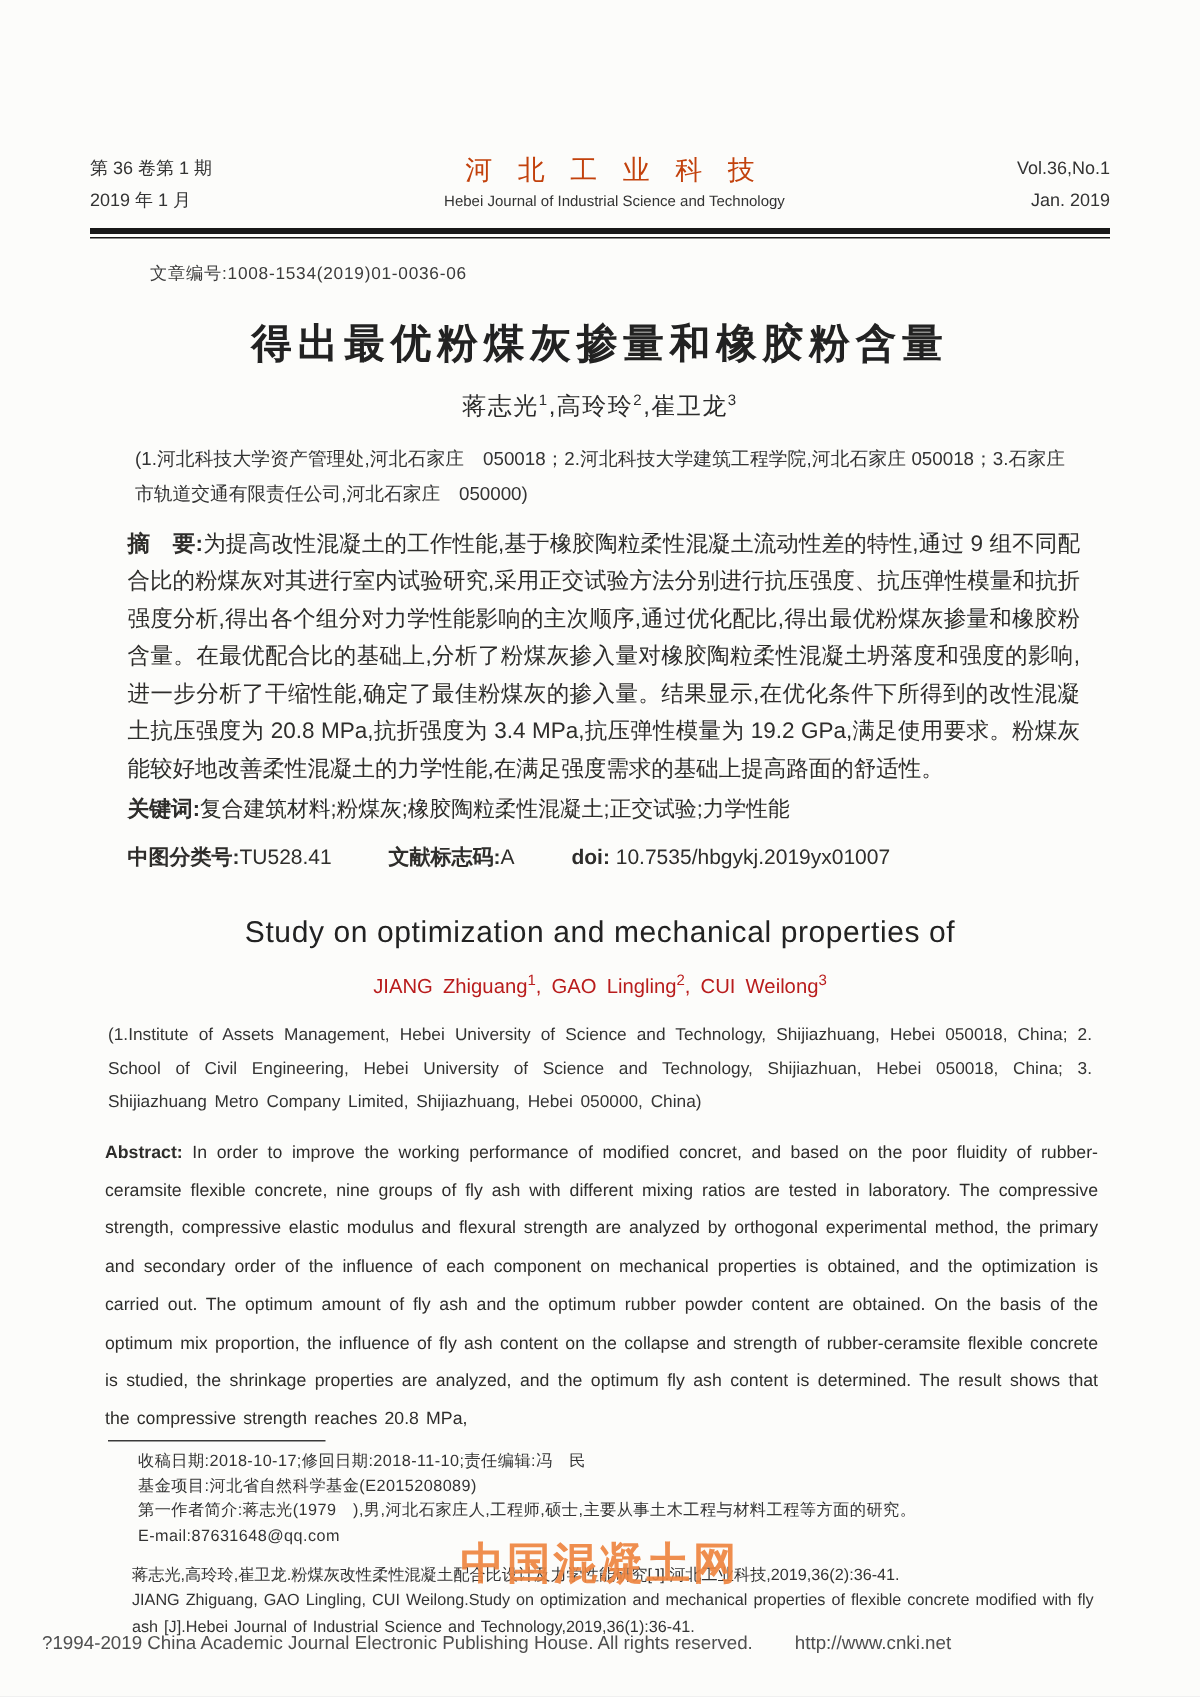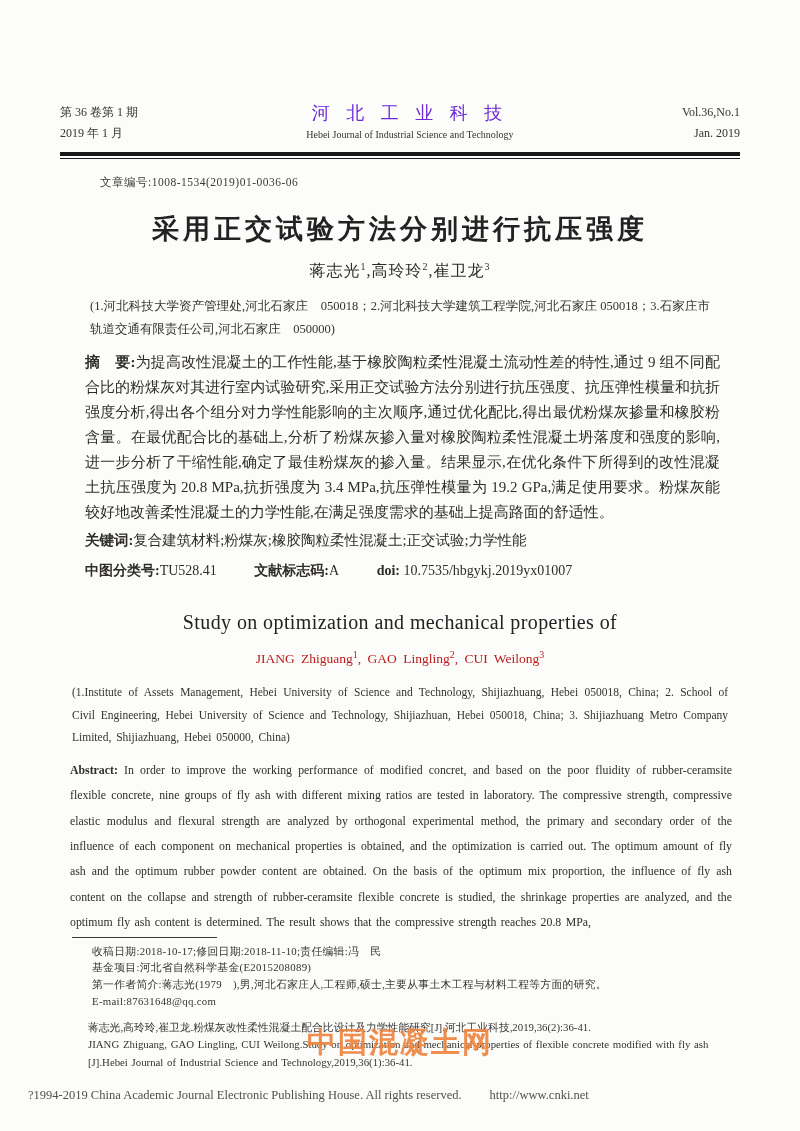--- a/index.html
+++ b/index.html
@@ -2,31 +2,31 @@
 <html><head>
 <meta charset="utf-8">
 <style>
   html,body{margin:0;padding:0;background:#e8e8e8;}
   .page{
     position:relative;
     width:800px;height:1131px;
     margin:0 auto;
     background:#fcfcfa;
     color:#2e2d2b;
-    font-family:Liberation Serif, serif;
+    font-family:Liberation Sans, sans-serif;
     box-sizing:border-box;
     padding:102px 60px 0 60px;
     overflow:hidden;
   }
   
   .journal-header{display:flex;justify-content:space-between;align-items:flex-start;}
   .jh-left,.jh-right{font-size:12px;line-height:21px;white-space:nowrap;color:#333;}
   .jh-right{text-align:right;}
   .jh-center{text-align:center;flex:1;}
-  .jh-title{font-size:18px;letter-spacing:6px;color:#6d28d9;line-height:22px;}
+  .jh-title{font-size:18px;letter-spacing:6px;color:#c2410c;line-height:22px;}
   .jh-sub{font-size:10px;line-height:21px;color:#333;}
   .double-rule{margin-top:7px;}
   .rule-thick{height:3.5px;background:#181818;}
   .rule-thin{height:1px;background:#181818;margin-top:2px;}
   
   .article-number{margin:16px 0 0 40px;font-size:11.5px;color:#3a3a3a;letter-spacing:0.5px;}
   .title-cn{margin:16px 0 0 0;font-size:27px;font-weight:bold;text-align:center;line-height:46px;letter-spacing:4px;color:#222;}
   .authors-cn{margin-top:9px;text-align:center;font-size:16px;letter-spacing:1px;color:#2b2b2b;}
   .authors-cn sup,.authors-en sup{font-size:10px;}
   .affiliations-cn{margin:13px 30px 0 30px;font-size:12.5px;line-height:23px;text-align:justify;color:#333;}
@@ -78,21 +78,21 @@
   </header>
 
   <div class="double-rule">
     <div class="rule-thick"></div>
     <div class="rule-thin"></div>
   </div>
 
   <div class="article-number">文章编号:1008-1534(2019)01-0036-06</div>
 
   <h1 class="title-cn">
-    <span>采用正交试验方法分别进行抗压强度</span><br>
+    <span>得出最优粉煤灰掺量和橡胶粉含量</span><br>
   </h1>
 
   <div class="authors-cn">
     <span><span>蒋志光</span><sup>1</sup><span>,</span></span><span><span>高玲玲</span><sup>2</sup><span>,</span></span><span><span>崔卫龙</span><sup>3</sup></span>
   </div>
 
   <div class="affiliations-cn">(1.河北科技大学资产管理处,河北石家庄　050018；2.河北科技大学建筑工程学院,河北石家庄 050018；3.石家庄市轨道交通有限责任公司,河北石家庄　050000)</div>
 
   <p class="abstract-cn">
     <b class="label">摘　要:</b><span>为提高改性混凝土的工作性能,基于橡胶陶粒柔性混凝土流动性差的特性,通过 9 组不同配合比的粉煤灰对其进行室内试验研究,采用正交试验方法分别进行抗压强度、抗压弹性模量和抗折强度分析,得出各个组分对力学性能影响的主次顺序,通过优化配比,得出最优粉煤灰掺量和橡胶粉含量。在最优配合比的基础上,分析了粉煤灰掺入量对橡胶陶粒柔性混凝土坍落度和强度的影响,进一步分析了干缩性能,确定了最佳粉煤灰的掺入量。结果显示,在优化条件下所得到的改性混凝土抗压强度为 20.8 MPa,抗折强度为 3.4 MPa,抗压弹性模量为 19.2 GPa,满足使用要求。粉煤灰能较好地改善柔性混凝土的力学性能,在满足强度需求的基础上提高路面的舒适性。</span>

